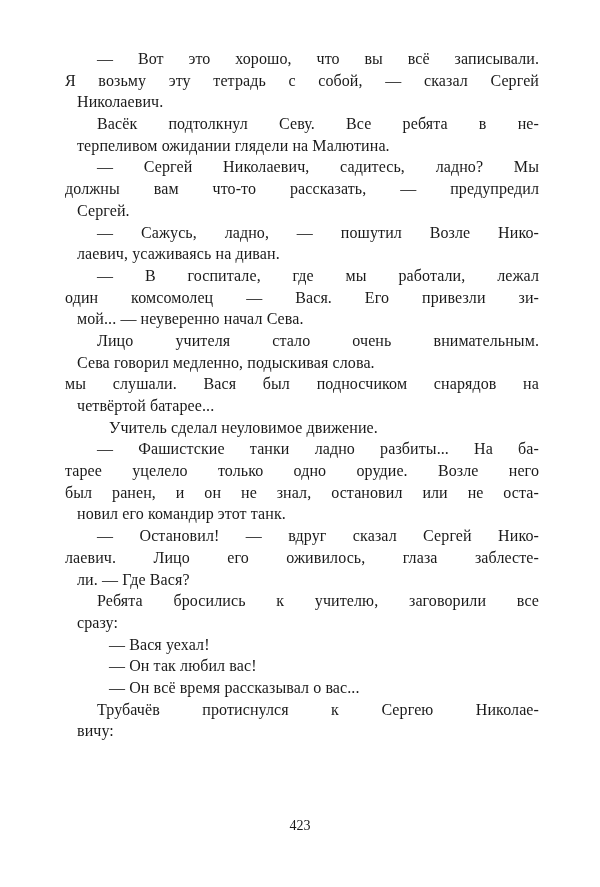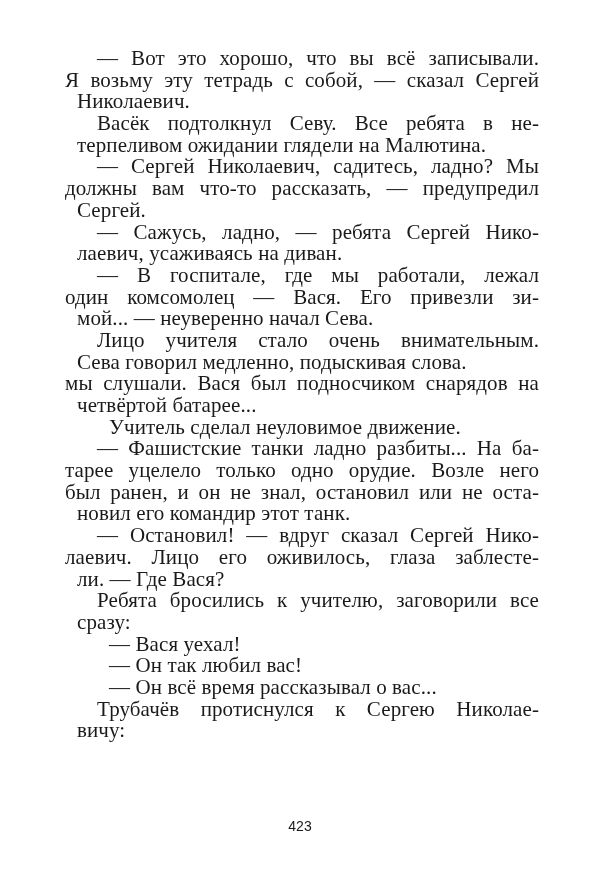--- a/index.html
+++ b/index.html
@@ -3,57 +3,57 @@
 <meta charset="utf-8">
 <style>
   html, body { margin: 0; padding: 0; background: #ffffff; }
   body { width: 600px; height: 887px; position: relative; overflow: hidden; }
   .page {
     position: absolute;
     left: 65px;
     top: 48px;
     width: 474px;
     font-family: "Liberation Serif", "DejaVu Serif", serif;
-    font-size: 21px;
+    font-size: 16px;
     line-height: 21.7px;
     color: #1a1a1a;
   }
   .line {
     display: block;
     height: 21.7px;
     white-space: nowrap;
     text-align: justify;
     text-align-last: justify;
     letter-spacing: 0.1px;
   }
   .line.indent { padding-left: 32px; }
   .line.last { text-align-last: left; margin-left: 12px; }
   .page-number {
     position: absolute;
     left: 0; right: 0;
     top: 818px;
     text-align: center;
-    font-family: Liberation Sans, sans-serif;
+    font-family: Liberation Serif, serif;
     font-size: 14px;
     color: #1a1a1a;
   }
 </style>
 </head>
 <body>
 
 <div class="page">
   <span class="line indent">— Вот это хорошо, что вы всё записывали.</span>
   <span class="line">Я возьму эту тетрадь с собой, — сказал Сергей</span>
   <span class="line last">Николаевич.</span>
   <span class="line indent">Васёк подтолкнул Севу. Все ребята в не-</span>
   <span class="line last">терпеливом ожидании глядели на Малютина.</span>
   <span class="line indent">— Сергей Николаевич, садитесь, ладно? Мы</span>
   <span class="line">должны вам что-то рассказать, — предупредил</span>
   <span class="line last">Сергей.</span>
-  <span class="line indent">— Сажусь, ладно, — ребята Сергей Нико-</span>
+  <span class="line indent">— Сажусь, ладно, — пошутил Возле Нико-</span>
   <span class="line last">лаевич, усаживаясь на диван.</span>
   <span class="line indent">— В госпитале, где мы работали, лежал</span>
   <span class="line">один комсомолец — Вася. Его привезли зи-</span>
   <span class="line last">мой... — неуверенно начал Сева.</span>
   <span class="line indent">Лицо учителя стало очень внимательным.</span>
   <span class="line last">Сева говорил медленно, подыскивая слова.</span>
   <span class="line">мы слушали. Вася был подносчиком снарядов на</span>
   <span class="line last">четвёртой батарее...</span>
   <span class="line indent last">Учитель сделал неуловимое движение.</span>
   <span class="line indent">— Фашистские танки ладно разбиты... На ба-</span>

